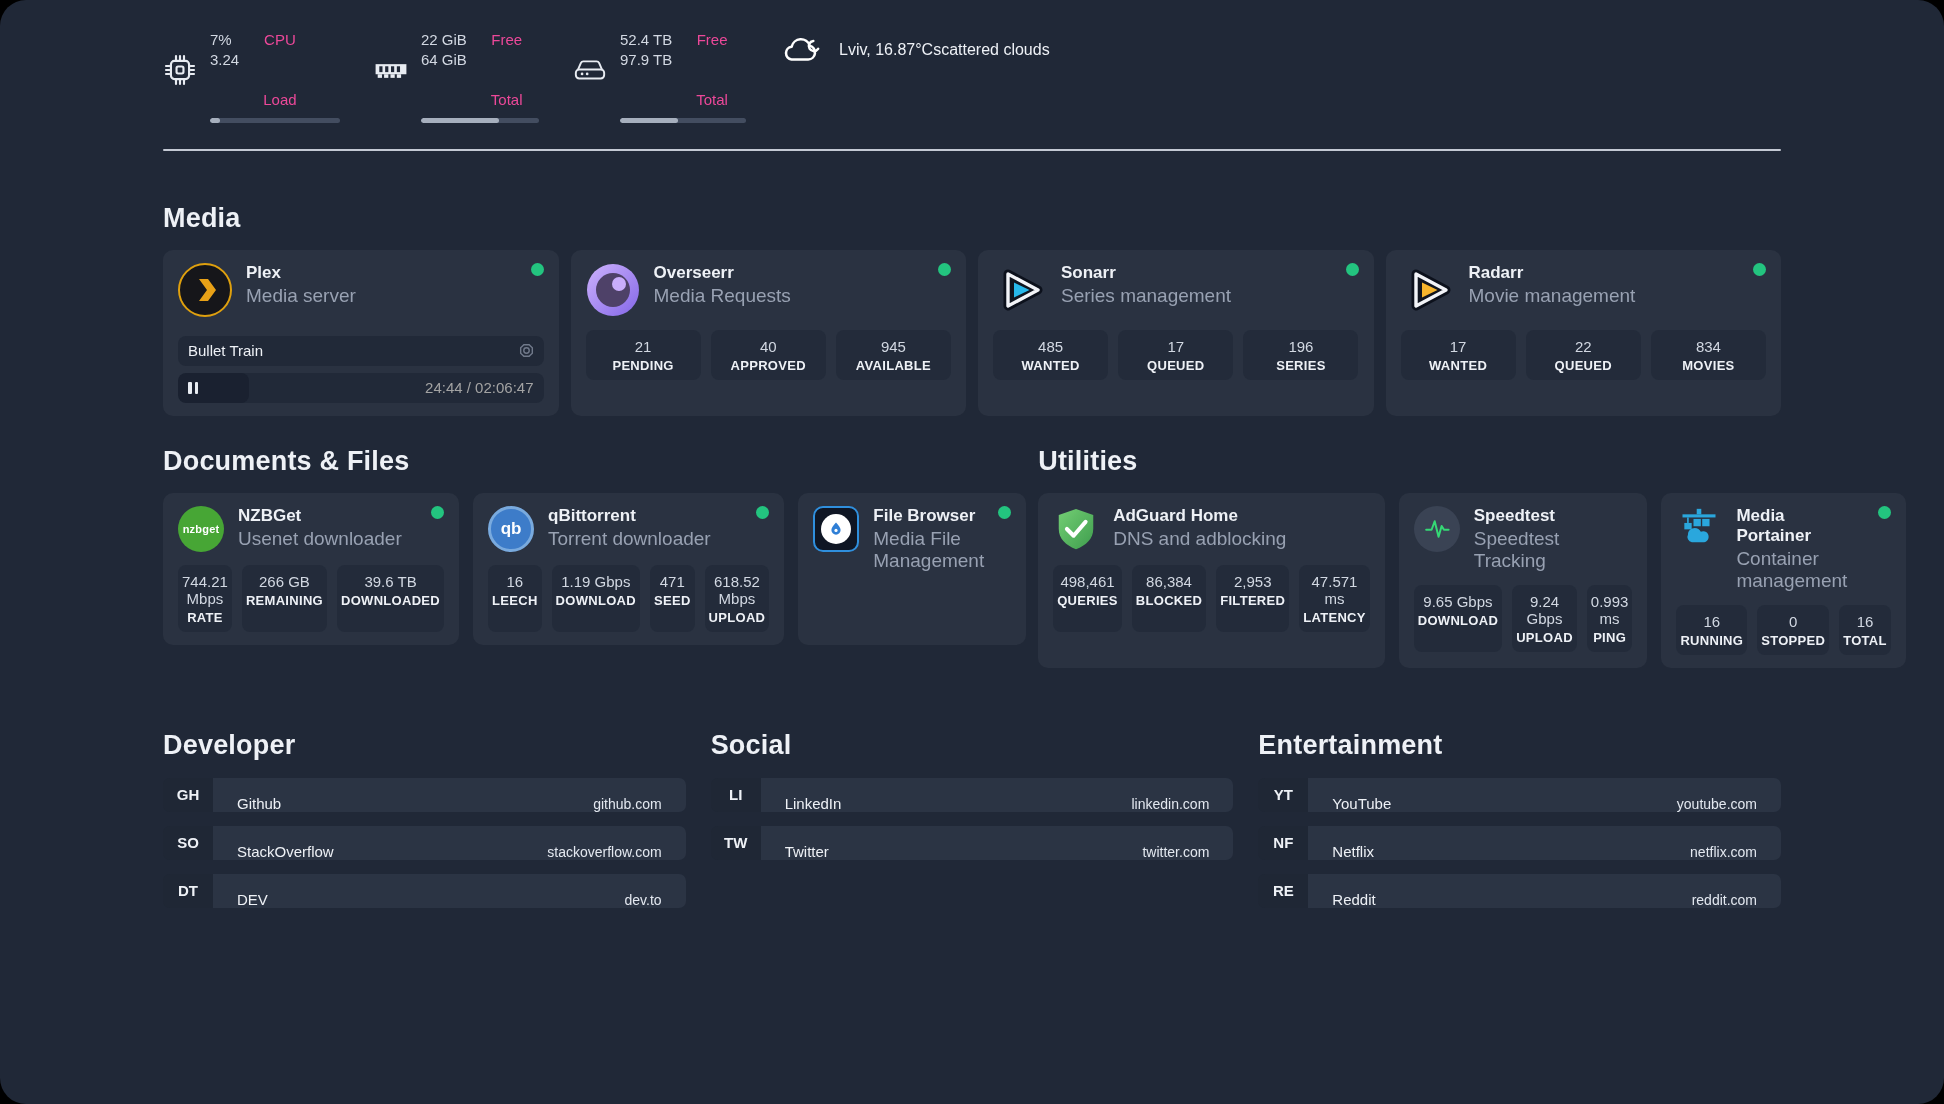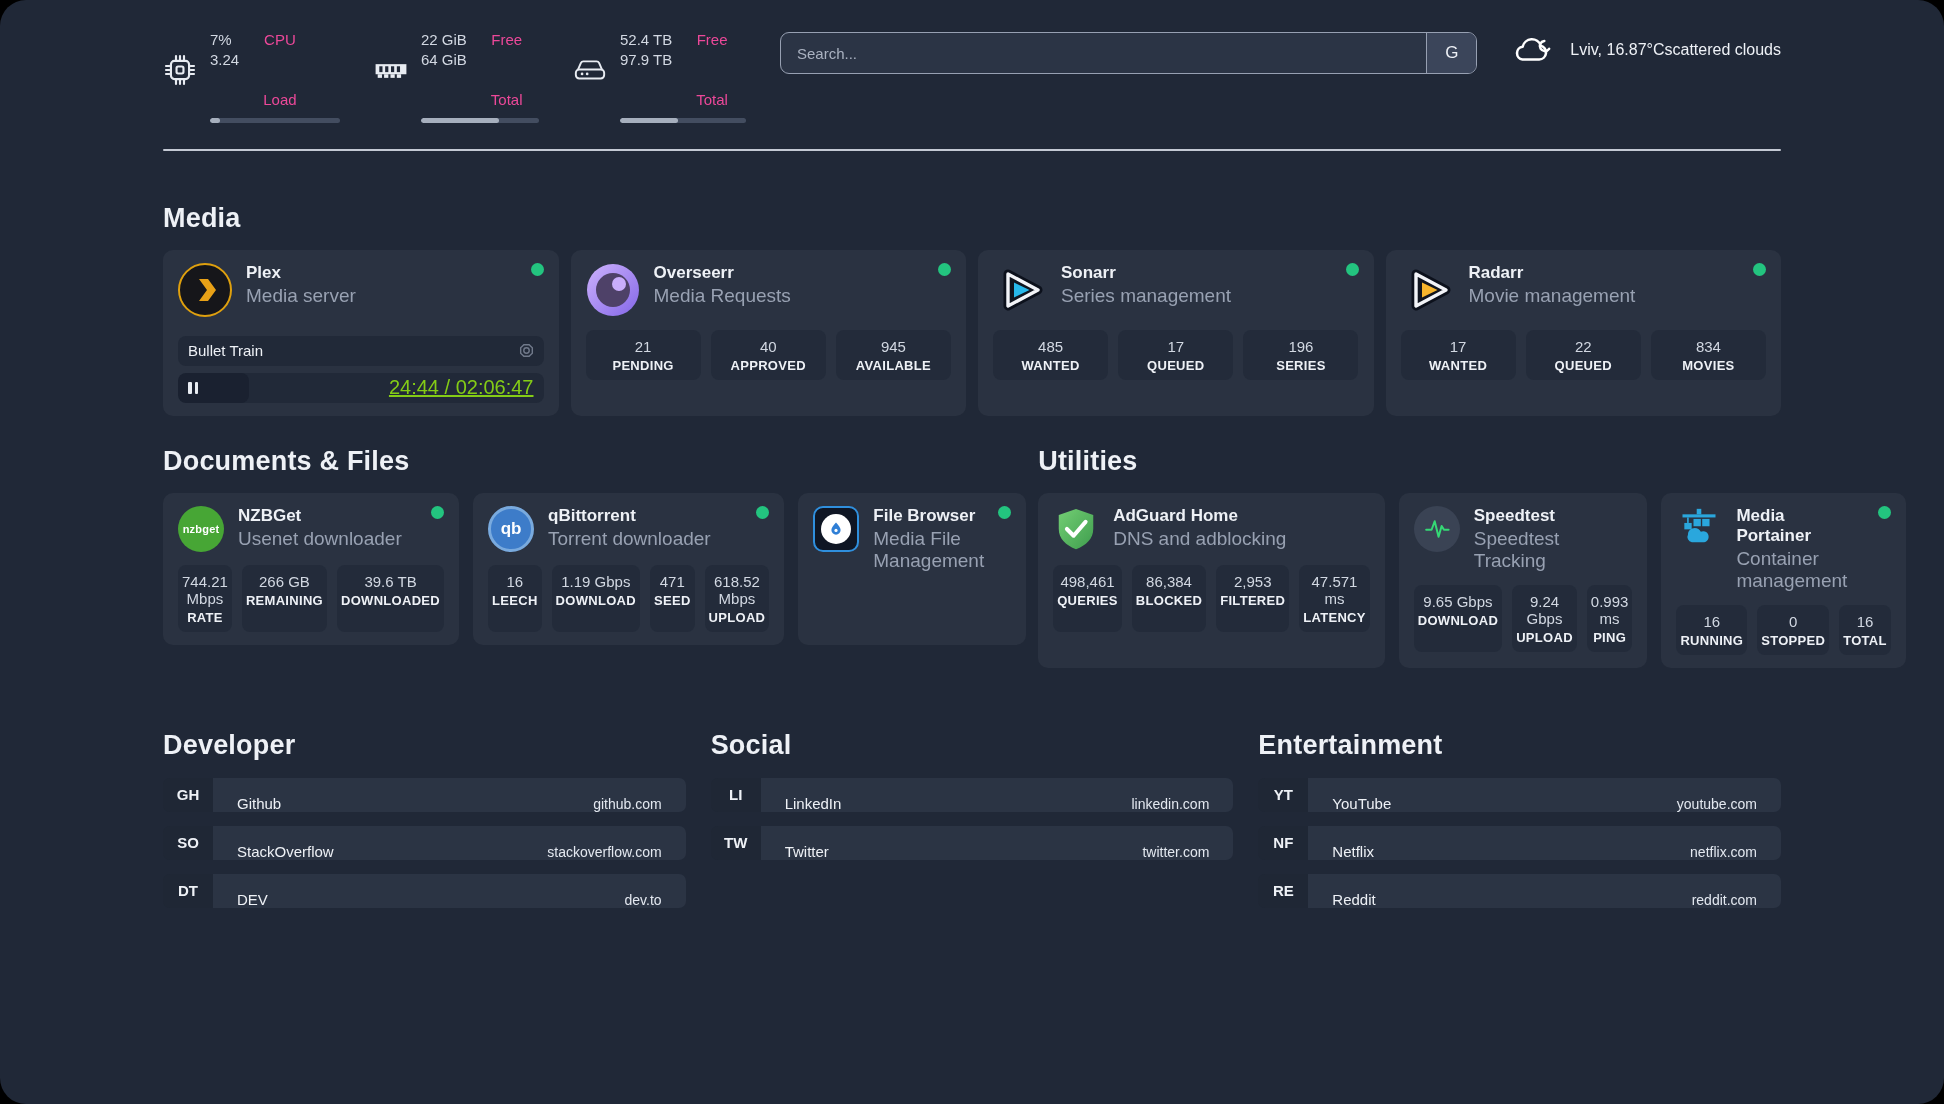--- a/index.html
+++ b/index.html
@@ -52,21 +52,21 @@
 
   
   .np-row{background:var(--inner);border-radius:8px;height:30px;display:flex;align-items:center;
     padding:0 10px;margin-top:19px;font-size:15px;}
   .np-gear{margin-left:auto;opacity:.75;display:flex;}
   .np-progress{position:relative;background:var(--inner);border-radius:8px;height:30px;margin-top:7px;
     display:flex;align-items:center;padding:0 10px;overflow:hidden;}
   .np-fill{position:absolute;left:0;top:0;bottom:0;background:#1a2130;border-radius:8px;}
   .pause{position:relative;display:flex;gap:3px;}
   .pause span{width:3.5px;height:12px;background:#e8ecf2;border-radius:1px;display:block;}
-  .np-time{margin-left:auto;position:relative;font-size:20px;color:#84cc16;text-decoration:underline;}
+  .np-time{margin-left:auto;position:relative;font-size:15px;color:#a3a3a3;}
 
   .twocol{display:grid;grid-template-columns:1fr 1fr;gap:12px;margin-top:30px;align-items:start;}
   .col-cards{display:flex;flex-direction:row;gap:14px;margin-top:16px;}
 
   
   .icon-circle{border-radius:50%;display:flex;align-items:center;justify-content:center;flex:0 0 auto;}
   .ic54{width:54px;height:54px;}
   .ic46{width:46px;height:46px;}
   .plex-bg{background:#16161a;border:2.5px solid #dfa00e;}
   .nzb-bg{background:#47a635;}
@@ -171,24 +171,20 @@
             <span>Free</span>
             <span>Total</span>
           </span>
         </span>
       </div>
       <div class="m-bar" style="width:126px">
         <div style="width:46%"></div>
       </div>
     </div>
 
-    <div class="searchwrap">
-      <input type="text" placeholder="Search..." style="">
-      <button class="g-btn">G</button>
-    </div>
 
     <div class="weather">
       <span>
         <svg width="46" height="36" viewBox="0 0 38 28" fill="none" stroke="#fff" stroke-width="2.1" stroke-linecap="round" stroke-linejoin="round">
           <path d="M27.5 8.2a4.2 4.2 0 1 0 4 6.5"></path>
           <path d="M9.5 23.5h13.8a5.8 5.8 0 0 0 1.3-11.4A7.8 7.8 0 0 0 9.6 13a5.3 5.3 0 0 0-.1 10.5z"></path>
         </svg>
       </span>
       <span class="weather-txt">
         <span>Lviv, 16.87°C</span>

